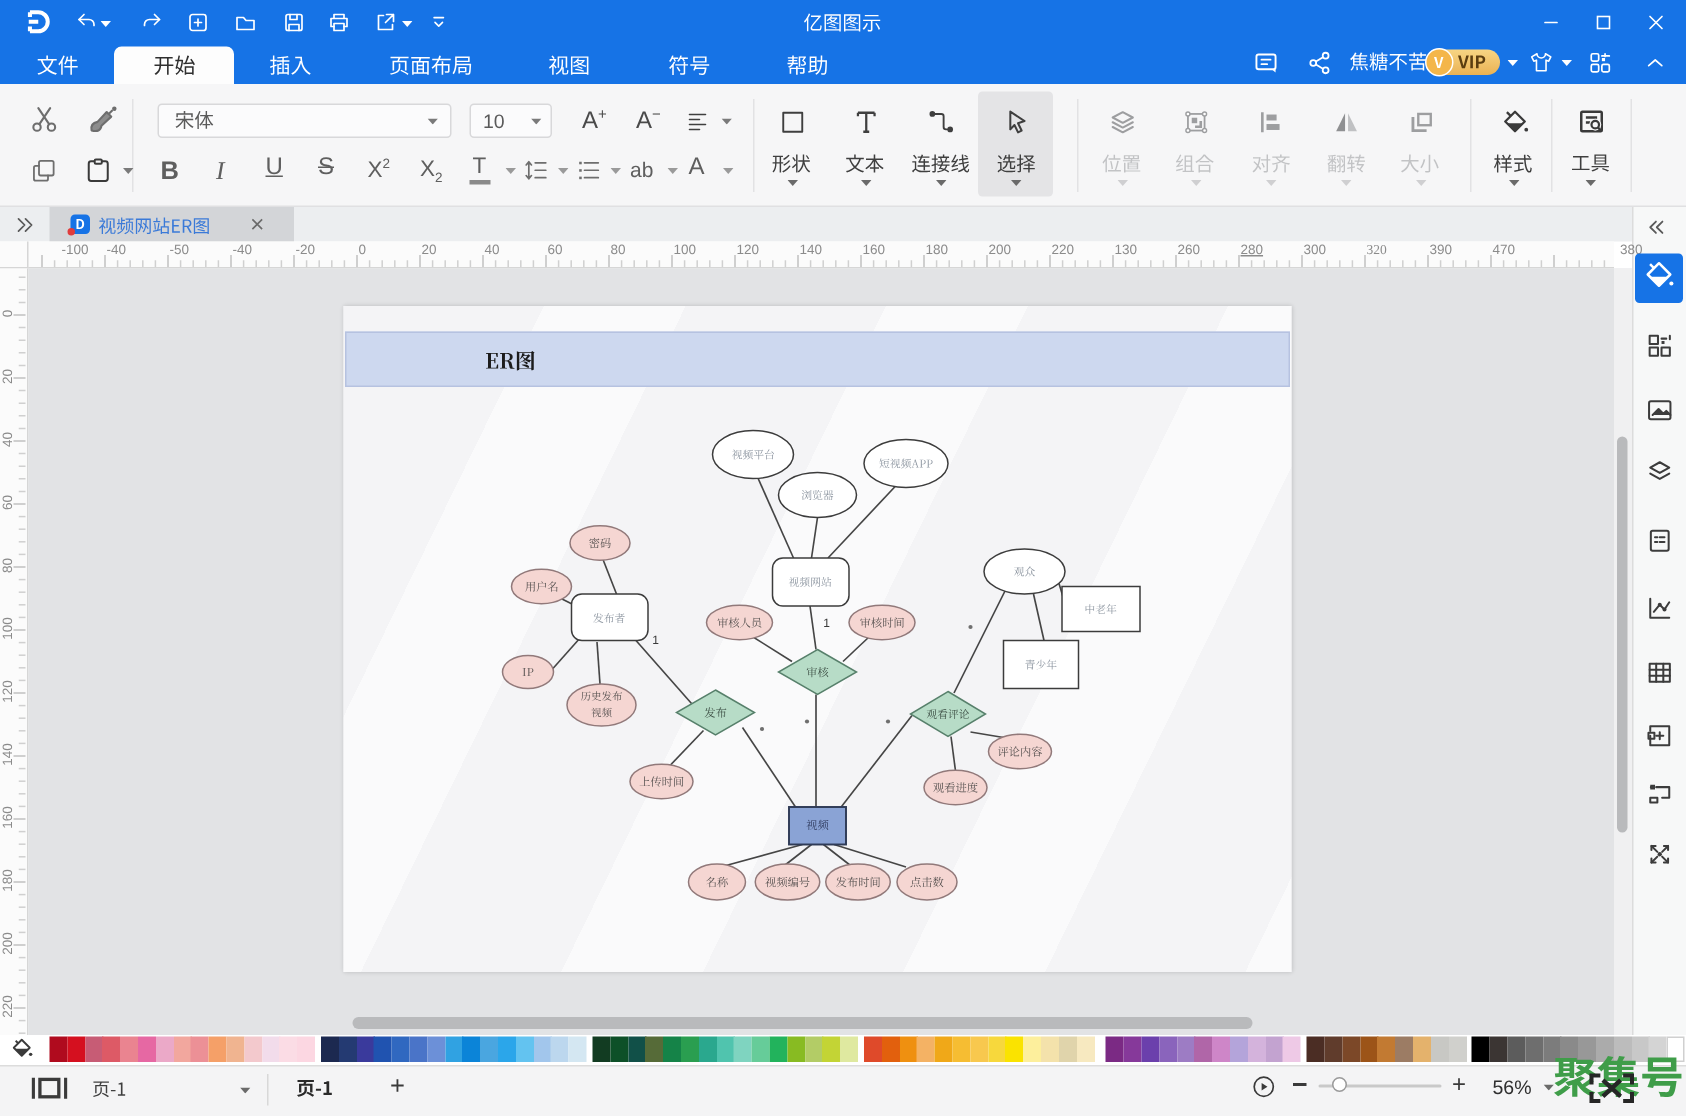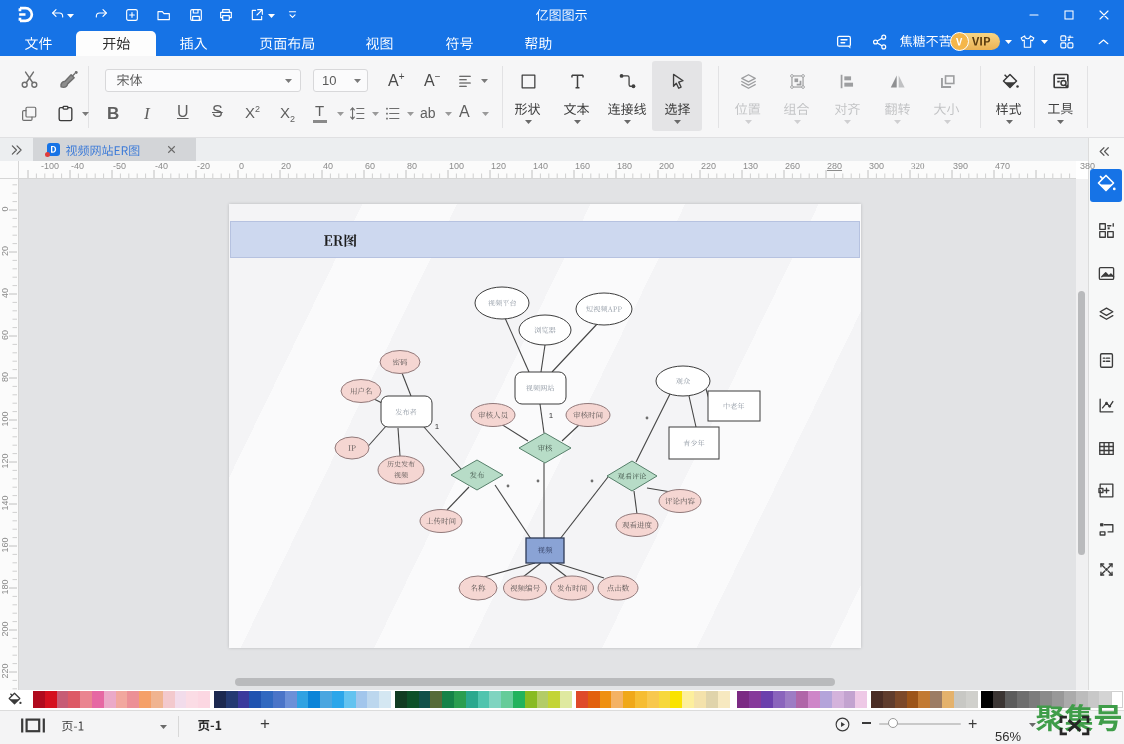--- a/index.html
+++ b/index.html
@@ -903,21 +903,21 @@
   </svg>
 <div class="abs" style="left:260px;top:714px;font-size:17px;color:#3a3a3a;">+</div>
 <svg class="abs" style="left:834px;top:716px" width="17" height="17" viewBox="0 0 24 24" fill="none">
     <circle cx="12" cy="12" r="9" stroke="#3a3a3a" stroke-width="1.6"></circle>
     <path d="M10 8.5 L15.5 12 L10 15.5 Z" fill="#3a3a3a"></path>
   </svg>
 <div class="abs" style="left:862px;top:722px;width:9px;height:2px;background:#3a3a3a;"></div>
 <div class="abs" style="left:879px;top:722.5px;width:82px;height:2px;background:#c9c9c9;border-radius:1px;"></div>
 <div class="abs" style="left:888px;top:718px;width:10px;height:10px;background:#fff;border:1.5px solid #9a9a9a;border-radius:50%;box-sizing:border-box;"></div>
 <div class="abs" style="left:968px;top:715px;font-size:16px;color:#3a3a3a;">+</div>
-<div class="abs" style="left:995px;top:717px;font-size:13px;color:#2f2f2f;margin-top:12px;">56%</div>
+<div class="abs" style="left:995px;top:717px;font-size:13px;color:#2f2f2f;">56%</div>
 <svg class="abs" style="left:1028.5px;top:723.0px" width="7" height="4" viewBox="0 0 7 4">
     <path d="M0 0 H7 L3.5 4 Z" fill="#6a6a6a"></path>
   </svg>
 <svg class="abs" style="left:1054px;top:712px;z-index:60" width="41" height="27" viewBox="0 0 24 16" fill="none">
     <path d="M4 6.5 V3 h3.5 M16.5 3 H20 v3.5 M20 9.5 V13 h-3.5 M7.5 13 H4 V9.5" stroke="#262626" stroke-width="1.6"></path>
     <path d="M8.5 4.8 l7 6.4 M15.5 4.8 l-7 6.4" stroke="#262626" stroke-width="1.7"></path>
   </svg>
 <svg class="abs" style="left:1035.0px;top:703.3px;z-index:50;" width="87" height="30" viewBox="-0.45 -25.71 87 30">
     <path d="M7.48 -10.58C5.86 -9.16 3.25 -7.71 0.93 -6.79C1.62 -6.26 2.81 -5.16 3.33 -4.55C5.60 -5.71 8.47 -7.63 10.41 -9.40L7.48 -10.58ZM8.38 -5.25C6.50 -3.36 3.36 -1.42 0.55 -0.23C1.33 0.35 2.64 1.51 3.28 2.17C5.97 0.72 9.37 -1.65 11.60 -3.89L8.38 -5.25ZM18.41 -11.22C15.95 -9.63 11.69 -8.12 8.12 -7.28C8.73 -6.70 9.71 -5.36 10.18 -4.73C10.96 -4.99 11.80 -5.28 12.67 -5.60L12.67 2.52L16.15 2.52L16.15 -5.36C18.41 -1.83 21.66 0.87 25.75 2.32C26.24 1.42 27.26 0.06 28.01 -0.61C25.49 -1.30 23.26 -2.49 21.43 -3.97C23.23 -4.99 25.35 -6.41 27.14 -7.83L24.36 -9.60C23.14 -8.41 21.20 -6.96 19.49 -5.86C18.94 -6.52 18.41 -7.22 17.98 -7.95C19.17 -8.55 20.24 -9.19 21.17 -9.83L18.41 -11.22ZM15.37 -16.85L18.39 -15.20C17.05 -14.33 15.60 -13.60 14.12 -13.11C14.76 -12.53 15.63 -11.40 16.04 -10.67C17.86 -11.40 19.63 -12.32 21.26 -13.51C23.00 -12.44 24.59 -11.40 25.64 -10.53L28.16 -12.88C27.06 -13.69 25.43 -14.70 23.72 -15.69C25.20 -17.25 26.42 -19.08 27.23 -21.23L25.08 -22.27L24.53 -22.16L15.75 -22.16L15.75 -23.32L1.48 -23.32L1.48 -20.88L3.71 -20.88L3.71 -13.17L1.10 -13.02L1.48 -10.53L10.88 -11.25L10.88 -10.06L14.01 -10.06L14.01 -20.88L15.25 -20.88L15.25 -19.43L22.76 -19.43C22.24 -18.65 21.60 -17.92 20.91 -17.23C19.78 -17.83 18.65 -18.41 17.66 -18.88L15.37 -16.85ZM10.88 -20.88L10.88 -19.69L6.79 -19.69L6.79 -20.88L10.88 -20.88ZM10.88 -17.78L10.88 -16.59L6.79 -16.59L6.79 -17.78L10.88 -17.78ZM10.88 -14.67L10.88 -13.57L6.79 -13.34L6.79 -14.67L10.88 -14.67ZM36.51 -24.71C35.18 -22.16 32.83 -19.08 29.58 -16.76C30.33 -16.27 31.49 -15.17 32.04 -14.41C32.62 -14.88 33.20 -15.37 33.73 -15.86L33.73 -7.97L41.70 -7.97L41.70 -6.79L30.39 -6.79L30.39 -4.03L39.06 -4.03C36.37 -2.46 32.74 -1.16 29.43 -0.46C30.16 0.26 31.15 1.57 31.67 2.41C35.06 1.45 38.80 -0.32 41.70 -2.41L41.70 2.58L45.15 2.58L45.15 -2.52C48.02 -0.43 51.74 1.30 55.13 2.26C55.59 1.45 56.58 0.14 57.30 -0.52C54.11 -1.22 50.60 -2.52 47.99 -4.03L56.61 -4.03L56.61 -6.79L45.15 -6.79L45.15 -7.97L55.82 -7.97L55.82 -10.58L45.85 -10.58L45.85 -11.83L53.59 -11.83L53.59 -14.12L45.85 -14.12L45.85 -15.34L53.53 -15.34L53.53 -17.60L45.85 -17.60L45.85 -18.79L54.98 -18.79L54.98 -21.49L46.28 -21.49C46.81 -22.30 47.36 -23.23 47.85 -24.16L43.93 -24.65C43.64 -23.72 43.18 -22.53 42.66 -21.49L38.54 -21.49C39.09 -22.30 39.61 -23.14 40.11 -23.98L36.51 -24.71ZM42.51 -15.34L42.51 -14.12L37.00 -14.12L37.00 -15.34L42.51 -15.34ZM42.51 -17.60L37.00 -17.60L37.00 -18.79L42.51 -18.79L42.51 -17.60ZM42.51 -11.83L42.51 -10.58L37.00 -10.58L37.00 -11.83L42.51 -11.83ZM66.53 -20.59L78.50 -20.59L78.50 -17.46L66.53 -17.46L66.53 -20.59ZM63.10 -23.63L63.10 -14.44L82.16 -14.44L82.16 -23.63L63.10 -23.63ZM59.39 -12.93L59.39 -9.77L64.90 -9.77C64.23 -7.68 63.45 -5.48 62.81 -3.97L66.58 -3.39L67.13 -4.93L78.13 -4.93C77.72 -2.58 77.26 -1.30 76.68 -0.87C76.30 -0.61 75.89 -0.58 75.23 -0.58C74.38 -0.58 72.21 -0.61 70.27 -0.81C70.93 0.14 71.43 1.54 71.48 2.52C73.51 2.61 75.43 2.61 76.53 2.55C77.89 2.46 78.82 2.23 79.72 1.42C80.79 0.43 81.46 -1.88 82.07 -6.64C82.19 -7.10 82.24 -8.09 82.24 -8.09L68.21 -8.09L68.76 -9.77L85.52 -9.77L85.52 -12.93L59.39 -12.93Z" fill="#3f9d49"></path>
   </svg>

